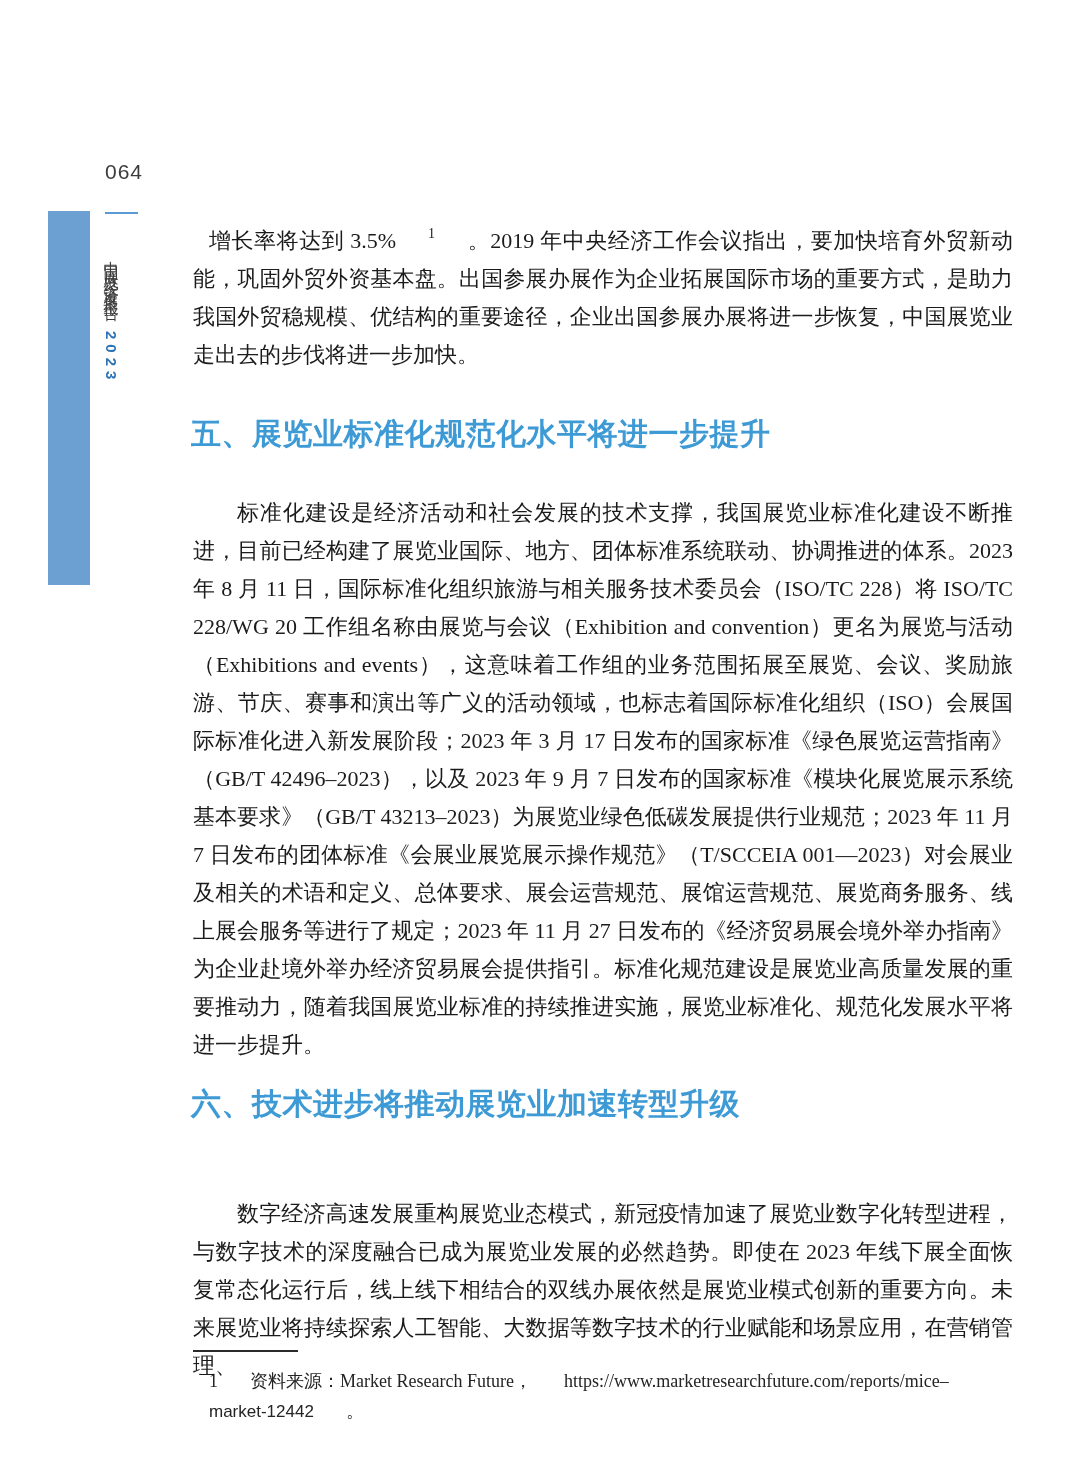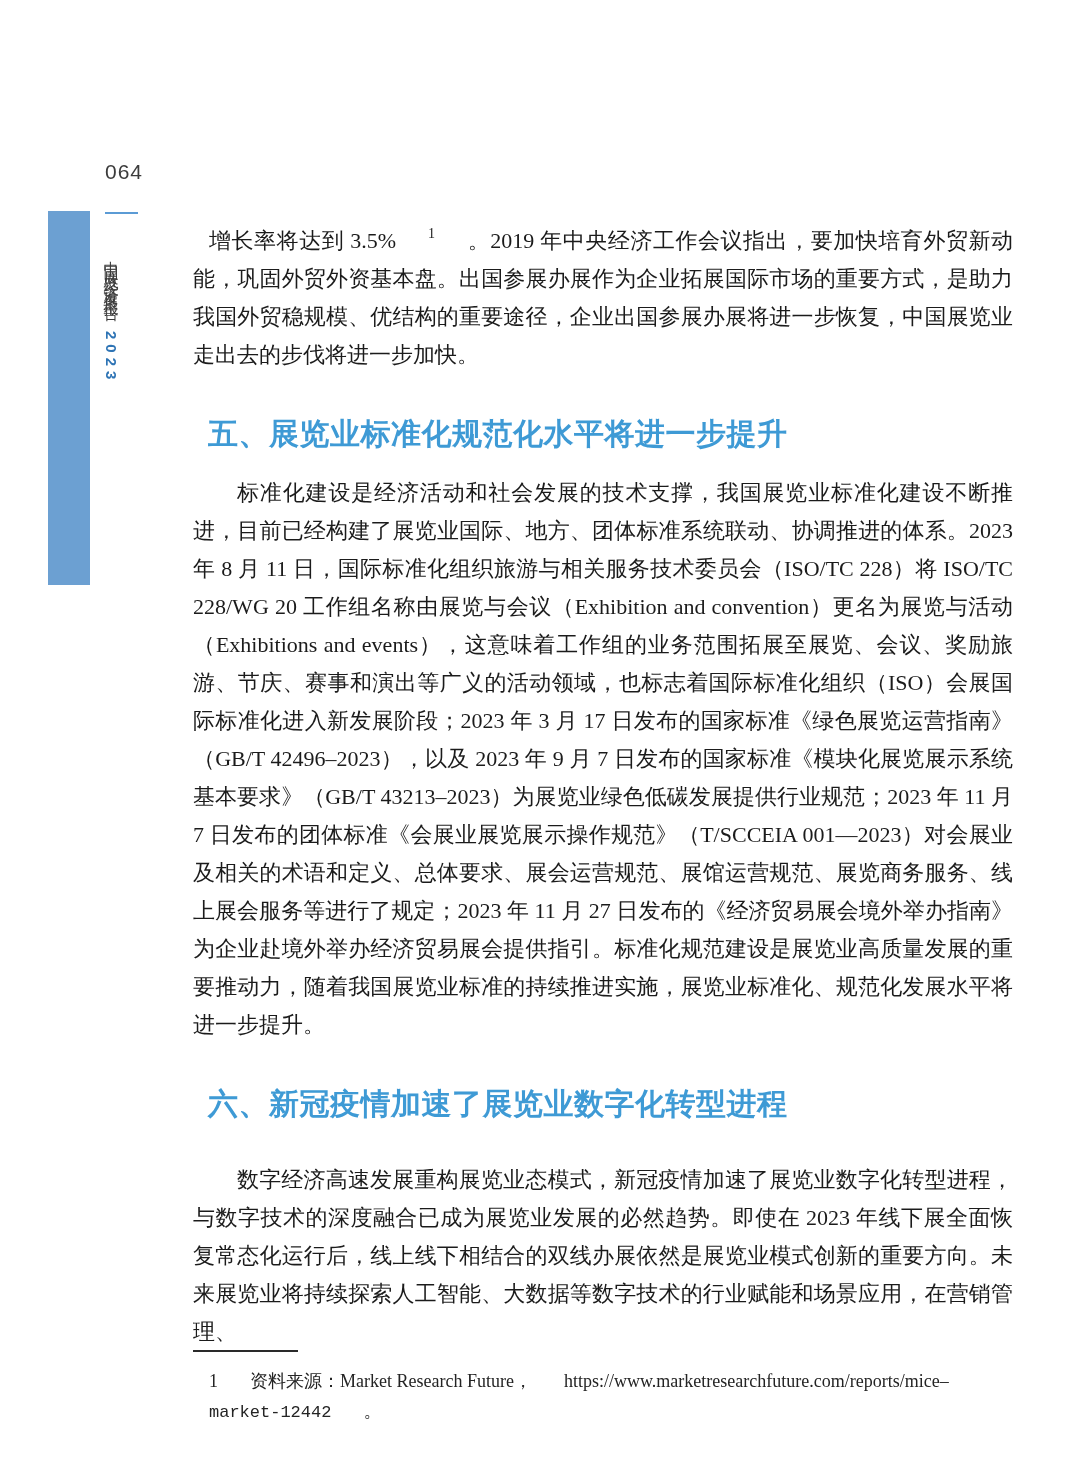--- a/index.html
+++ b/index.html
@@ -42,59 +42,59 @@
     color:var(--sidebar-year-blue);
     font-weight:bold;
   }
   .para{
     position:absolute;left:145px;width:820px;
     font-size:22px;line-height:38px;
     text-align:justify;
   }
   .indent{text-indent:2em;}
   .heading{
-    position:absolute;left:160px;width:860px;
+    position:absolute;left:143px;width:860px;
     font-family:"Liberation Sans","DejaVu Sans",sans-serif;
     font-weight:bold;font-size:30px;line-height:36px;
     color:var(--heading-blue);letter-spacing:0.5px;
   }
   .para-intro{top:174px;}
   .h5{top:368px;}
-  .para-s5{top:426px;}
+  .para-s5{top:446px;}
   .h6{top:1038px;}
-  .para-s6{top:1113px;}
+  .para-s6{top:1147px;}
   .fn-ref{
     font-size:14px;line-height:0;
     position:relative;top:-2px;
   }
   .fn-rule{
     position:absolute;left:145px;top:1302px;width:105px;height:2px;
     background:#2a2a2a;
   }
   .footnote{
     position:absolute;left:145px;top:1318px;width:820px;
     font-size:18px;line-height:30px;color:#242424;
   }
   .fn-marker{margin-right:16px;}
-  .fn-sans{font-family:Liberation Mono, monospace;font-size:17px;}
+  .fn-sans{font-family:Liberation Sans, sans-serif;font-size:17px;}
 </style>
 </head>
 <body>
 
 <div class="page-num">064</div>
 <div class="page-rule"></div>
 <div class="blue-bar"></div>
 
 <div class="sidebar-text"><span>中国展览经济发展报告</span><span class="sidebar-year">2023</span></div>
 
 <div class="para para-intro"><span>增长率将达到 3.5%</span><sup class="fn-ref">1</sup><span>。2019 年中央经济工作会议指出，要加快培育外贸新动能，巩固外贸外资基本盘。出国参展办展作为企业拓展国际市场的重要方式，是助力我国外贸稳规模、优结构的重要途径，企业出国参展办展将进一步恢复，中国展览业走出去的步伐将进一步加快。</span></div>
 
 <h2 class="heading h5">五、展览业标准化规范化水平将进一步提升</h2>
 
 <div class="para para-s5 indent">标准化建设是经济活动和社会发展的技术支撑，我国展览业标准化建设不断推进，目前已经构建了展览业国际、地方、团体标准系统联动、协调推进的体系。2023 年 8 月 11 日，国际标准化组织旅游与相关服务技术委员会（ISO/TC 228）将 ISO/TC 228/WG 20 工作组名称由展览与会议（Exhibition and convention）更名为展览与活动（Exhibitions and events），这意味着工作组的业务范围拓展至展览、会议、奖励旅游、节庆、赛事和演出等广义的活动领域，也标志着国际标准化组织（ISO）会展国际标准化进入新发展阶段；2023 年 3 月 17 日发布的国家标准《绿色展览运营指南》（GB/T 42496–2023），以及 2023 年 9 月 7 日发布的国家标准《模块化展览展示系统基本要求》（GB/T 43213–2023）为展览业绿色低碳发展提供行业规范；2023 年 11 月 7 日发布的团体标准《会展业展览展示操作规范》（T/SCCEIA 001—2023）对会展业及相关的术语和定义、总体要求、展会运营规范、展馆运营规范、展览商务服务、线上展会服务等进行了规定；2023 年 11 月 27 日发布的《经济贸易展会境外举办指南》为企业赴境外举办经济贸易展会提供指引。标准化规范建设是展览业高质量发展的重要推动力，随着我国展览业标准的持续推进实施，展览业标准化、规范化发展水平将进一步提升。</div>
 
-<h2 class="heading h6">六、新冠疫情加速了展览业数字化转型进程</h2>
+<h2 class="heading h6">六、技术进步将推动展览业加速转型升级</h2>
 
 <div class="para para-s6 indent">数字经济高速发展重构展览业态模式，新冠疫情加速了展览业数字化转型进程，与数字技术的深度融合已成为展览业发展的必然趋势。即使在 2023 年线下展全面恢复常态化运行后，线上线下相结合的双线办展依然是展览业模式创新的重要方向。未来展览业将持续探索人工智能、大数据等数字技术的行业赋能和场景应用，在营销管理、</div>
 
 <div class="fn-rule"></div>
 
 <div class="footnote"><span class="fn-marker">1</span><span>资料来源：Market Research Future，</span><span>https://www.marketresearchfuture.com/reports/mice–</span><span class="fn-sans">market-12442</span><span>。</span></div>
 
 </body></html>

